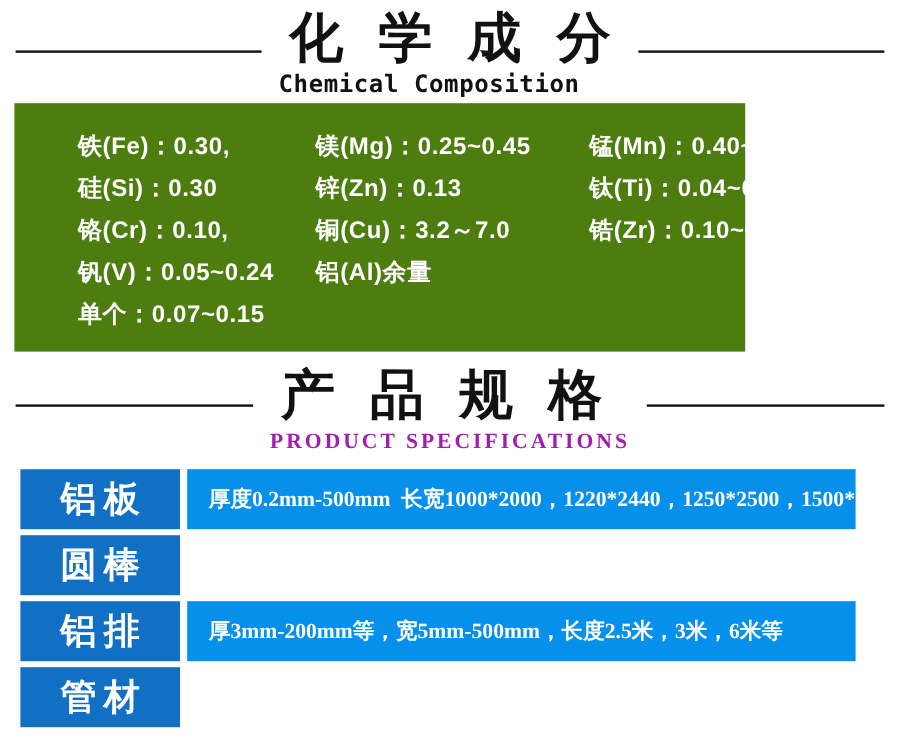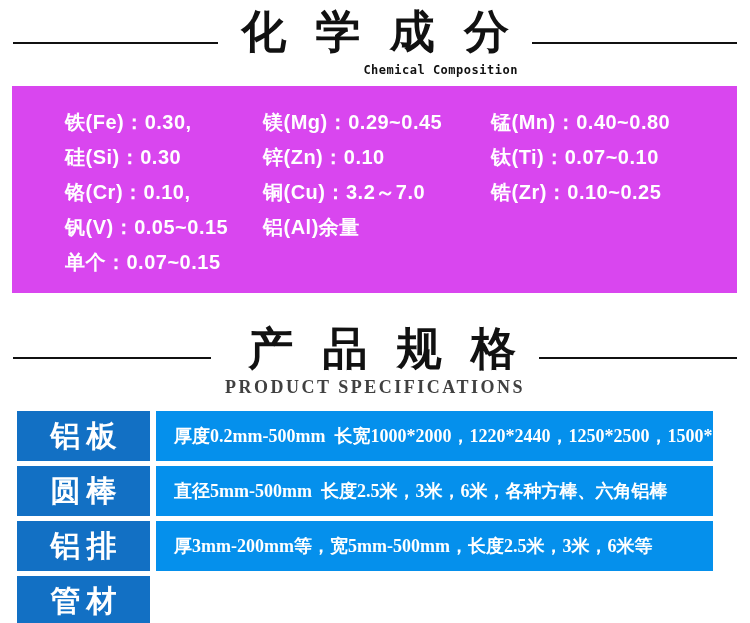--- a/index.html
+++ b/index.html
@@ -18,65 +18,65 @@
     padding:0 13px;
   }
   .hline{
     flex:1;
     height:2px;
     background:#111111;
   }
   .title-block{
     display:flex;
     flex-direction:column;
-    align-items:flex-end;
+    align-items:flex-start;
     padding:0 14px;
   }
   .cn-title{
     margin:0;
     font-family:"Liberation Serif","DejaVu Serif",serif;
     font-weight:bold;
     color:#111111;
     font-size:45px;
     line-height:52px;
     letter-spacing:9px;
     padding-left:9px; 
     white-space:nowrap;
   }
   .sub-mono{
     font-family:"DejaVu Sans Mono","Liberation Mono",monospace;
     font-weight:bold;
-    font-size:12px;
+    font-size:20px;
     line-height:22px;
     color:#111111;
     letter-spacing:0.5px;
     margin-top:1px;
     white-space:nowrap;
   }
   .sub-serif{
     font-family:"Liberation Serif","DejaVu Serif",serif;
     font-weight:bold;
     font-size:18px;
     line-height:22px;
-    color:#404040;
+    color:#a21caf;
     letter-spacing:2.5px;
     margin-top:1px;
     white-space:nowrap;
   }
   .header1 .hline{margin-top:36px;}
   .header2 .hline{margin-top:34px;}
   .header1{padding-top:6px;}
-  .header2{margin-top:30px;}
+  .header2{margin-top:10px;}
 
   
   .chem-panel{
     margin:5px 13px 0 12px;
-    width:725px;
+    width:609px;
     height:207px;
-    background:#d946ef;
+    background:#4d7c0f;
     box-sizing:border-box;
     padding:19px 0 0 53px;
   }
   .chem-grid{
     display:grid;
     grid-template-columns:198px 228px auto;
   }
   .chem-cell{
     color:#ffffff;
     font-weight:bold;
@@ -137,32 +137,32 @@
     <div class="title-block">
       <h1 class="cn-title">化 学 成 分</h1>
       <div class="sub-mono">Chemical Composition</div>
     </div>
     <span class="hline"></span>
   </div>
 
   <div class="chem-panel">
     <div class="chem-grid">
       <span class="chem-cell">铁(Fe)：0.30,</span>
-      <span class="chem-cell">镁(Mg)：0.29~0.45</span>
+      <span class="chem-cell">镁(Mg)：0.25~0.45</span>
       <span class="chem-cell">锰(Mn)：0.40~0.80</span>
 
       <span class="chem-cell">硅(Si)：0.30</span>
-      <span class="chem-cell">锌(Zn)：0.10</span>
-      <span class="chem-cell">钛(Ti)：0.07~0.10</span>
+      <span class="chem-cell">锌(Zn)：0.13</span>
+      <span class="chem-cell">钛(Ti)：0.04~0.16</span>
 
       <span class="chem-cell">铬(Cr)：0.10,</span>
       <span class="chem-cell">铜(Cu)：3.2～7.0</span>
       <span class="chem-cell">锆(Zr)：0.10~0.25</span>
 
-      <span class="chem-cell">钒(V)：0.05~0.15</span>
+      <span class="chem-cell">钒(V)：0.05~0.24</span>
       <span class="chem-cell">铝(Al)余量</span>
 
       <span class="chem-cell span-row">单个：0.07~0.15</span>
     </div>
   </div>
 
   <div class="section-header header2">
     <span class="hline"></span>
     <div class="title-block">
       <h1 class="cn-title">产 品 规 格</h1>
@@ -173,21 +173,20 @@
 
   <div class="spec-table">
 
     <div class="spec-row">
       <div class="spec-label">铝板</div>
       <div class="spec-desc">厚度0.2mm-500mm  长宽1000*2000，1220*2440，1250*2500，1500*3000</div>
     </div>
 
     <div class="spec-row">
       <div class="spec-label">圆棒</div>
-      <div class="spec-desc">直径5mm-500mm  长度2.5米，3米，6米，各种方棒、六角铝棒</div>
     </div>
 
     <div class="spec-row">
       <div class="spec-label">铝排</div>
       <div class="spec-desc">厚3mm-200mm等，宽5mm-500mm，长度2.5米，3米，6米等</div>
     </div>
 
     <div class="spec-row">
       <div class="spec-label">管材</div>
     </div>

